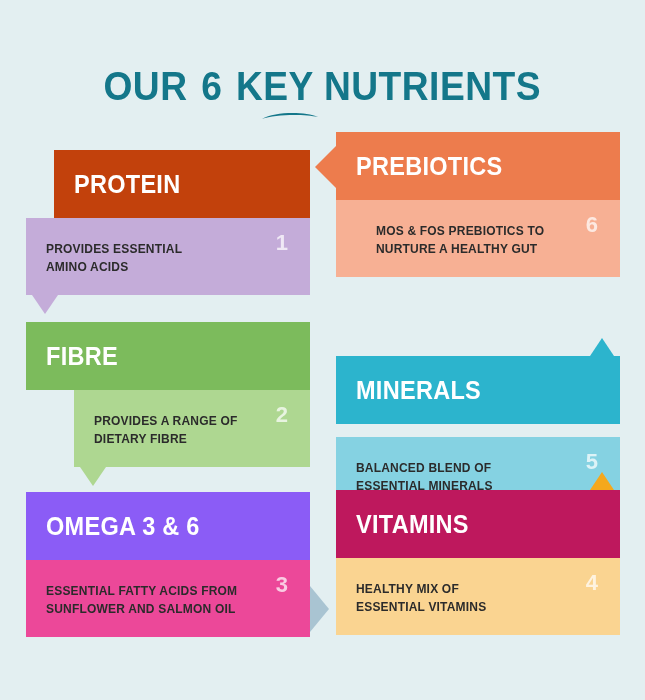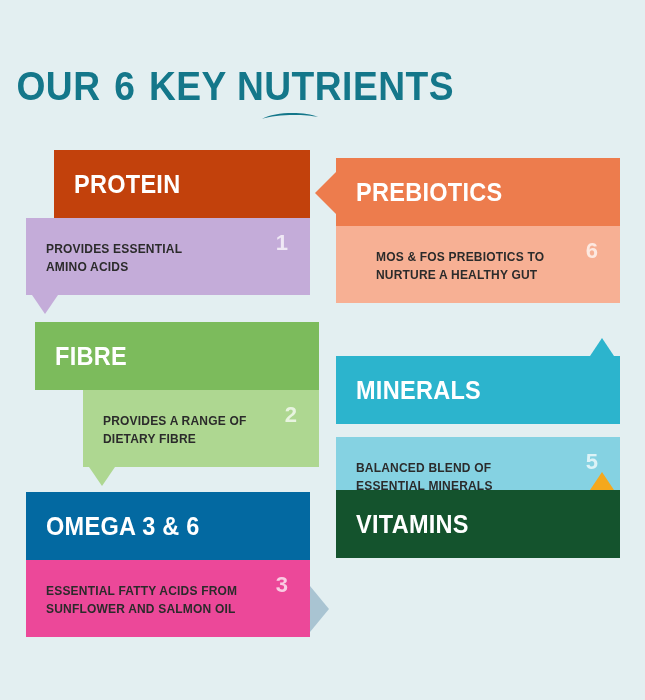--- a/index.html
+++ b/index.html
@@ -14,20 +14,21 @@
   .page {
     position:relative;
     width:645px; height:700px;
     background:#e3eff1;
   }
 
   
   .title-wrap {
     position:absolute;
     top:64px; left:0; right:0;
+    text-align:center;
   }
   .title {
     display:inline-block;
     position:relative;
     font-family:"Liberation Sans", sans-serif;
     font-size:40px;
     font-weight:bold;
     letter-spacing:0.5px;
     color:#14778a;
     white-space:nowrap;
@@ -150,49 +151,49 @@
       <div class="body" style="background: rgb(196, 172, 217);">
         <div class="desc">
           <div>PROVIDES ESSENTIAL</div>
           <div>AMINO ACIDS</div>
         </div>
         <span class="badge">1</span>
         <span class="arr arr-down" style="--acc: #c4acd9;"></span>
       </div>
     </div>
 
-    <div class="card" id="card-1" style="left:35px; top:322px;">
+    <div class="card" id="card-1" style="left:26px; top:322px;">
       <div class="hdr" style="background: rgb(124, 187, 92);">
         <span class="hdr-title">FIBRE</span>
       </div>
       <div class="body" style="background: rgb(174, 215, 145); margin-left: 48px;">
         <div class="desc">
           <div>PROVIDES A RANGE OF</div>
           <div>DIETARY FIBRE</div>
         </div>
         <span class="badge">2</span>
         <span class="arr arr-down" style="--acc: #aed791;"></span>
       </div>
     </div>
 
     <div class="card" id="card-2" style="left:26px; top:492px;">
-      <div class="hdr" style="background: #0369a1;">
+      <div class="hdr" style="background: #8b5cf6;">
         <span class="hdr-title">OMEGA 3 &amp; 6</span>
       </div>
       <div class="body" style="background: #ec4899;">
         <div class="desc">
           <div>ESSENTIAL FATTY ACIDS FROM</div>
           <div>SUNFLOWER AND SALMON OIL</div>
         </div>
         <span class="badge">3</span>
         <span class="arr arr-right" style="--acc: #a9c4d2;"></span>
       </div>
     </div>
 
-    <div class="card" id="card-5" style="left:336px; top:158px;">
+    <div class="card" id="card-5" style="left:336px; top:132px;">
       <div class="hdr" style="background: rgb(237, 124, 77);">
         <span class="hdr-title">PREBIOTICS</span>
         <span class="arr arr-left" style="--acc: #ed7c4d;"></span>
       </div>
       <div class="body" style="background: rgb(247, 176, 148); padding-left: 40px;">
         <div class="desc">
           <div>MOS &amp; FOS PREBIOTICS TO</div>
           <div>NURTURE A HEALTHY GUT</div>
         </div>
         <span class="badge">6</span>
@@ -207,20 +208,27 @@
       <div class="body" style="background: rgb(133, 210, 226); margin-top: 13px;">
         <div class="desc">
           <div>BALANCED BLEND OF</div>
           <div>ESSENTIAL MINERALS</div>
         </div>
         <span class="badge">5</span>
       </div>
     </div>
 
     <div class="card" id="card-3" style="left:336px; top:490px;">
-      <div class="hdr" style="background: #14532d;">
+      <div class="hdr" style="background: #be185d;">
         <span class="hdr-title">VITAMINS</span>
         <span class="arr arr-up" style="--acc: #f5a81c;"></span>
       </div>
+      <div class="body" style="background: rgb(250, 212, 145);">
+        <div class="desc">
+          <div>HEALTHY MIX OF</div>
+          <div>ESSENTIAL VITAMINS</div>
+        </div>
+        <span class="badge">4</span>
+      </div>
     </div>
 
   </div>
 </div>
 
 </body></html>

